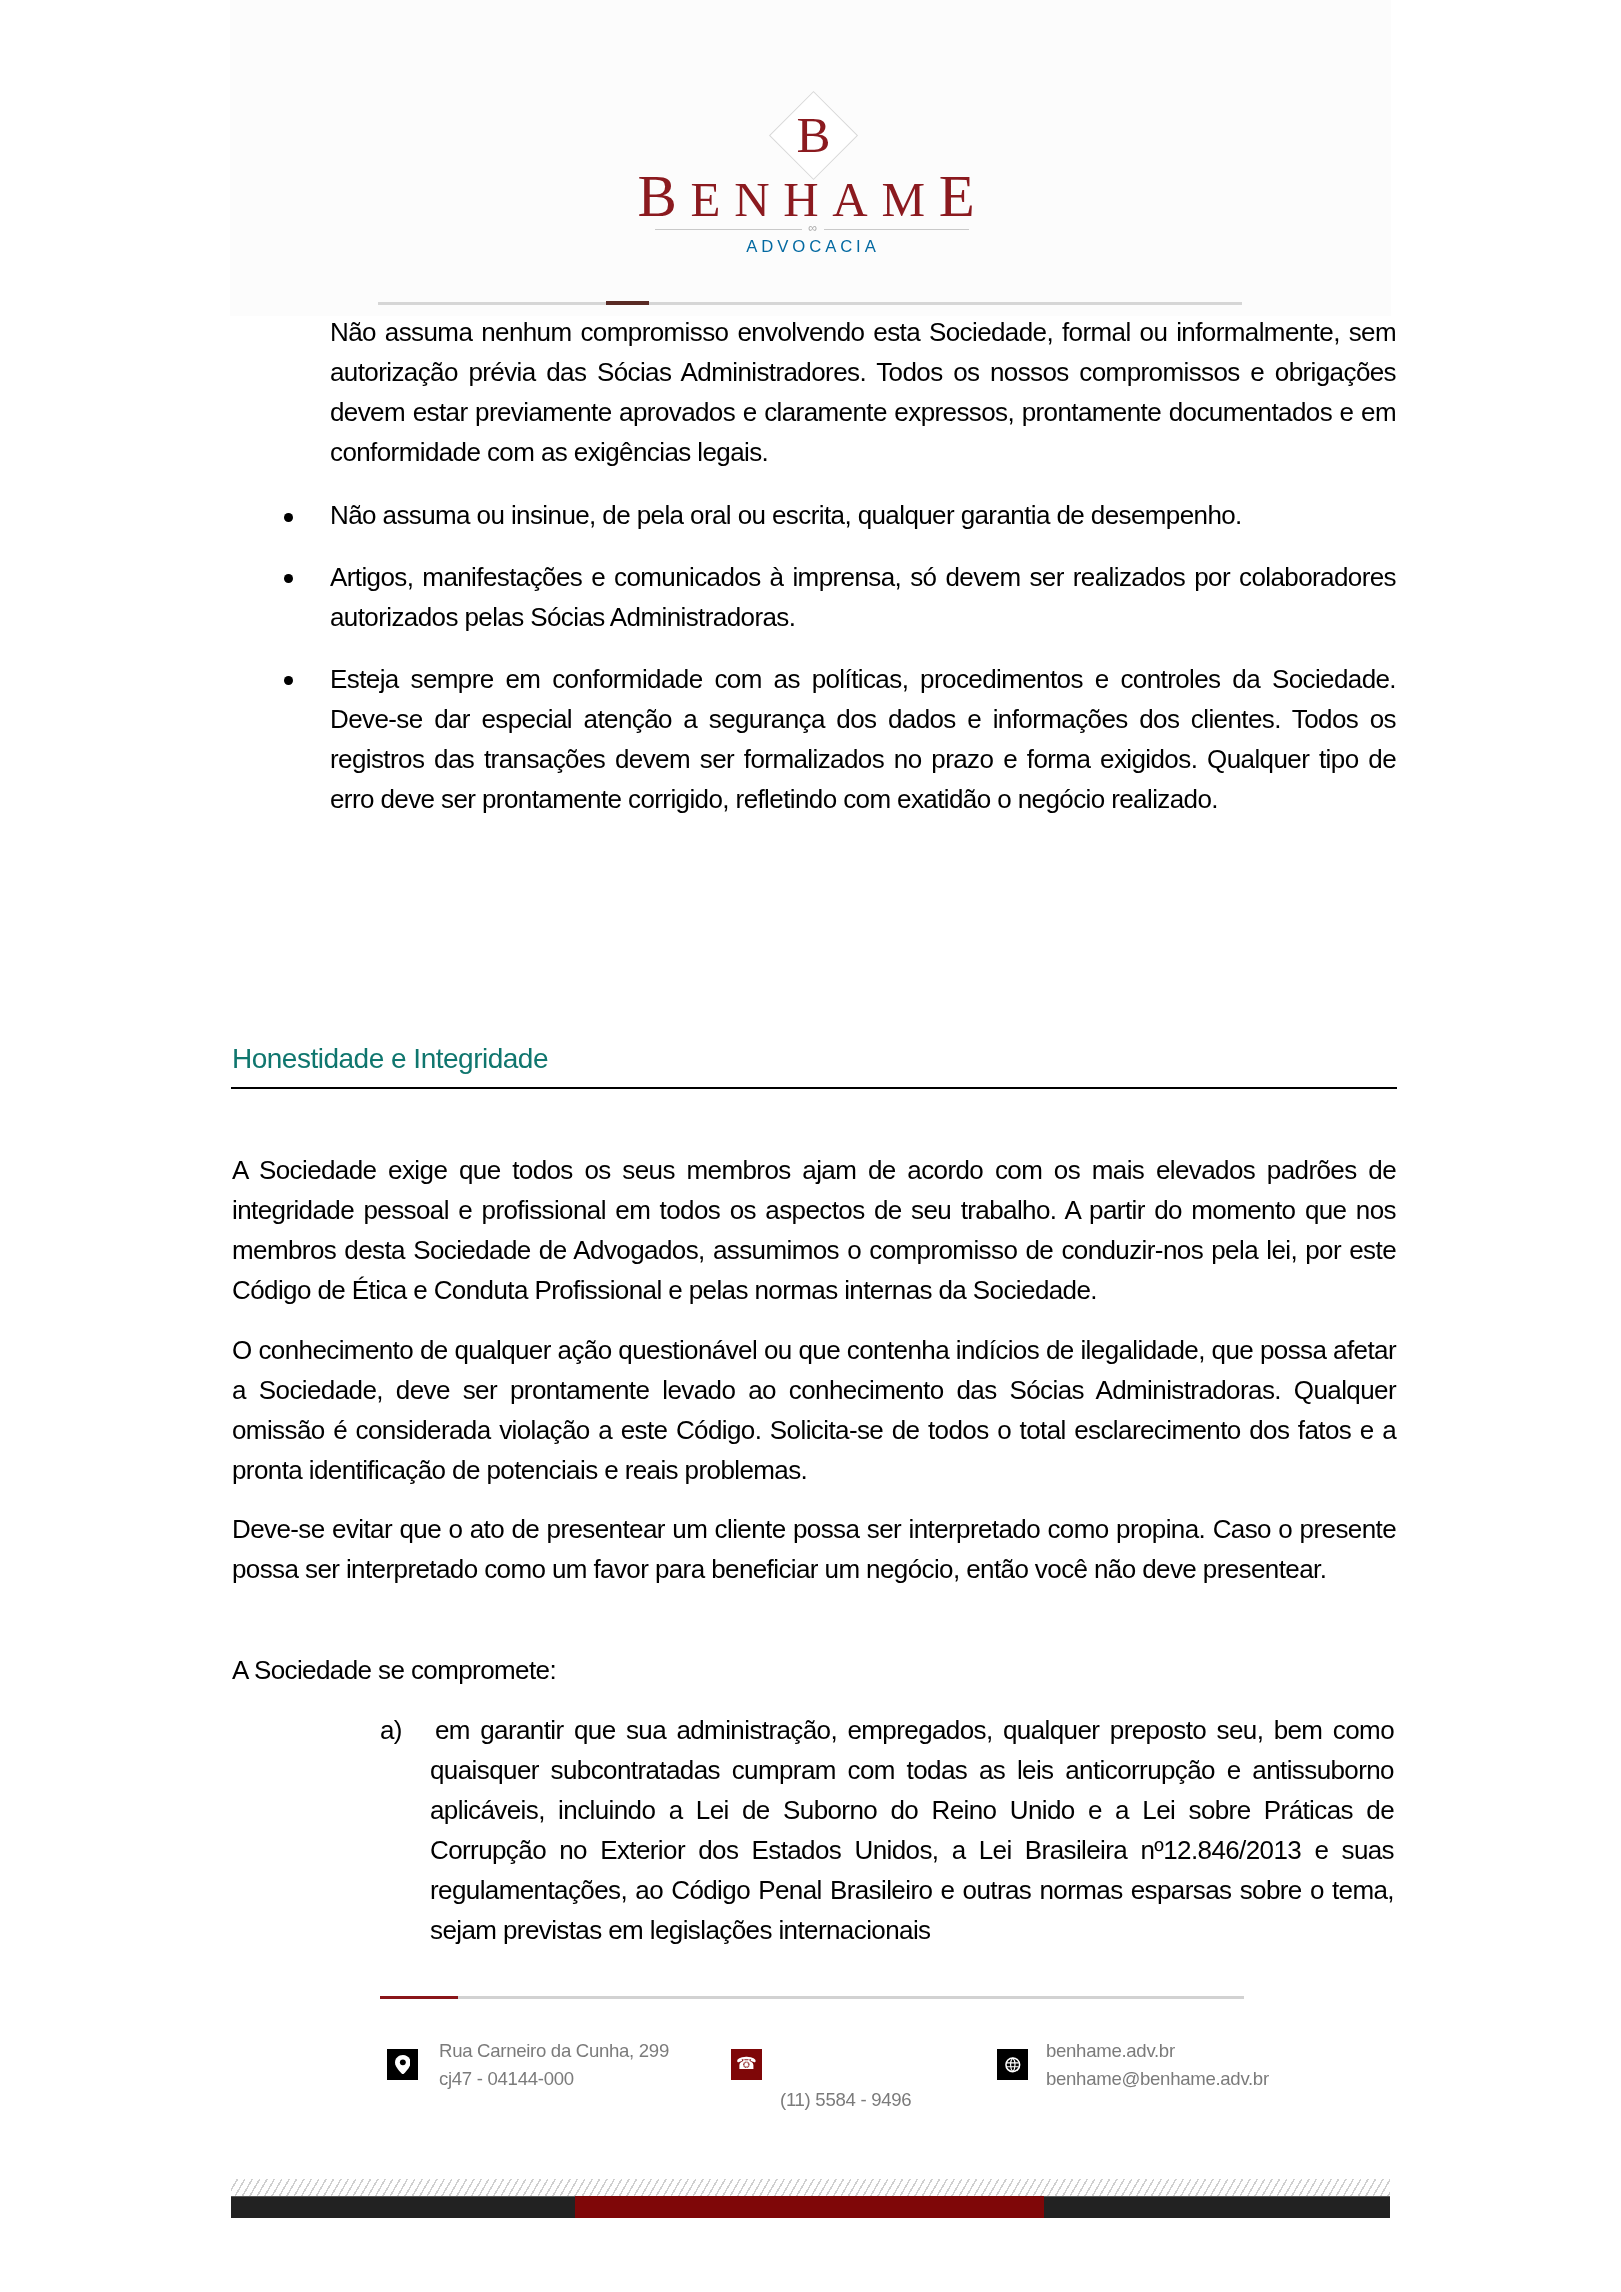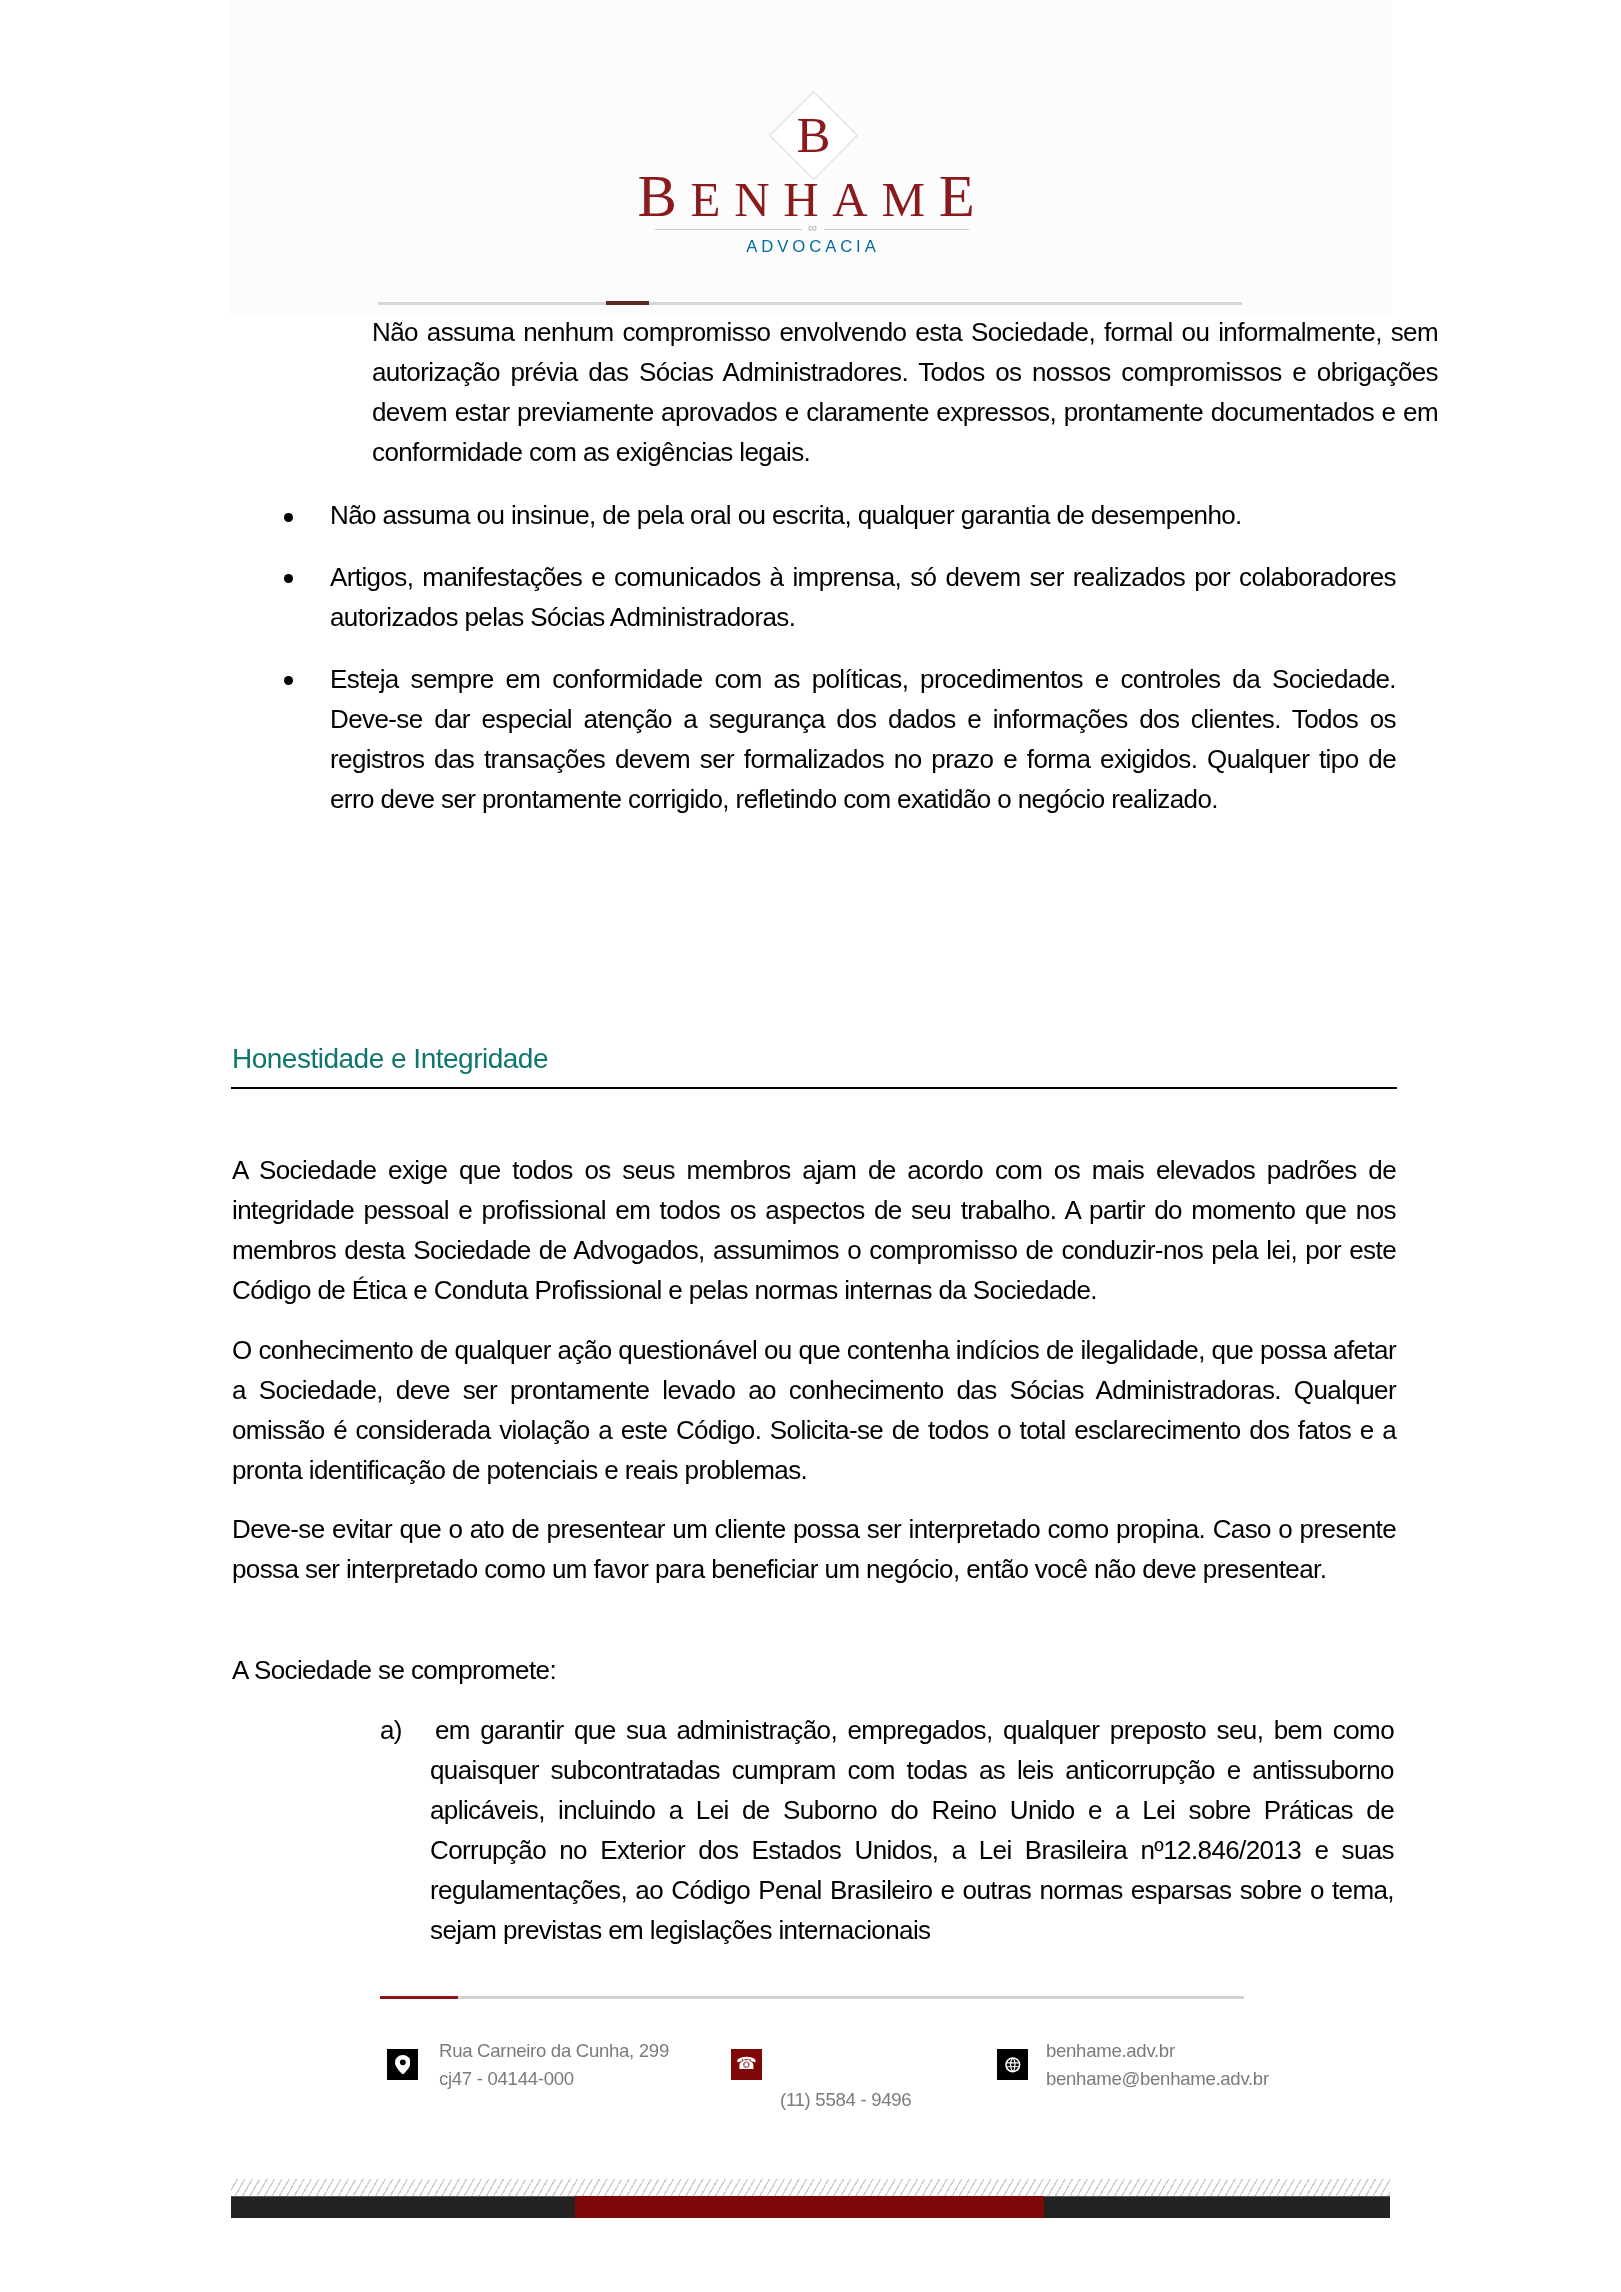--- a/index.html
+++ b/index.html
@@ -44,21 +44,21 @@
 <div class="header-bg"></div>
 <div class="logo-diamond"></div>
 <div class="logo-b">B</div>
 <div class="logo-name"><span>B</span><span class="small">ENHAM</span><span>E</span></div>
 <div class="logo-rule"></div>
 <div class="logo-infinity">∞</div>
 <div class="logo-sub">ADVOCACIA</div>
 <div class="hdr-line"></div>
 <div class="hdr-line-accent"></div>
 
-<div class="txt" style="left:330px; top:312px; width:1066px;margin-left:42px;">
+<div class="txt" style="left:330px; top:312px; width:1066px;">
   <p>Não assuma nenhum compromisso envolvendo esta Sociedade, formal ou informalmente, sem autorização prévia das Sócias Administradores. Todos os nossos compromissos e obrigações devem estar previamente aprovados e claramente expressos, prontamente documentados e em conformidade com as exigências legais.</p>
 </div>
 
 <div class="bullet-dot" style="left:284px; top:513px;"></div>
 <div class="txt" style="left:330px; top:495px; width:1078px;">
   <p style="text-align:left;">Não assuma ou insinue, de pela oral ou escrita, qualquer garantia de desempenho.</p>
 </div>
 
 <div class="bullet-dot" style="left:284px; top:574px;"></div>
 <div class="txt" style="left:330px; top:557px; width:1066px;">

